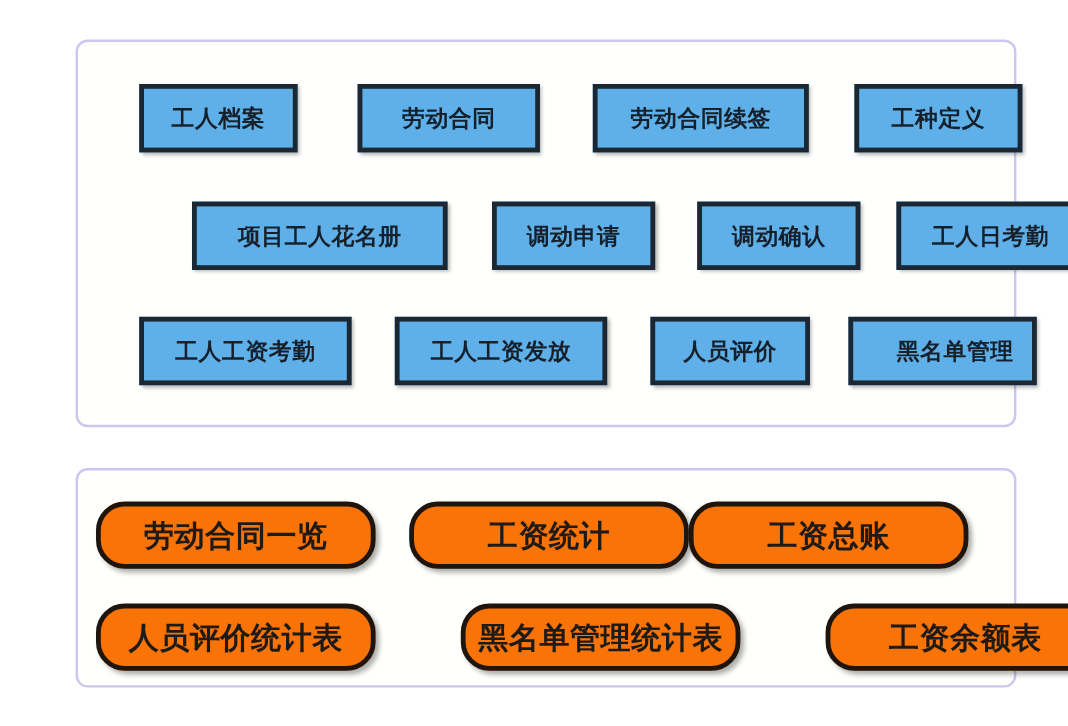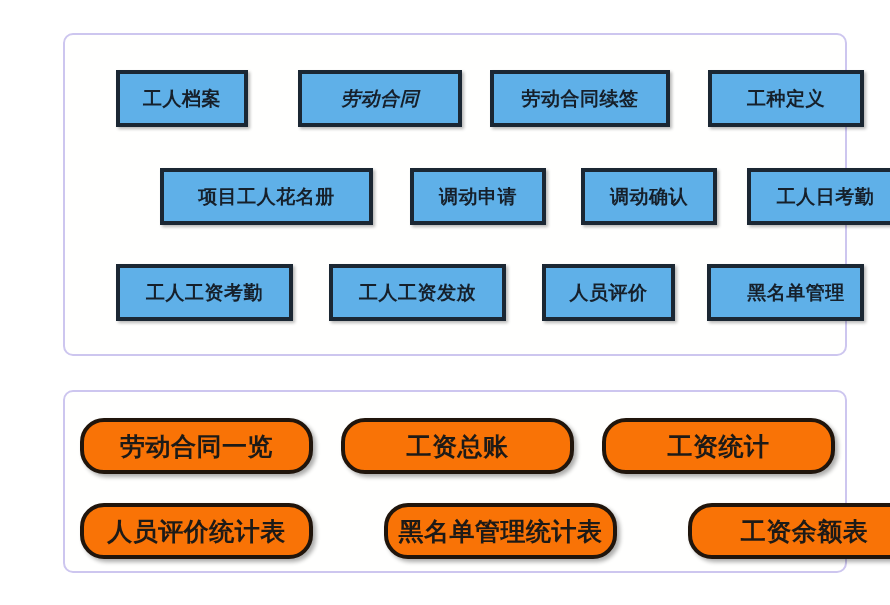--- a/index.html
+++ b/index.html
@@ -86,44 +86,44 @@
   #reports-row-1 { left: 80px; top: 418px; }
   #reports-row-2 { left: 80px; top: 503px; gap: 43px; }
 </style>
 </head>
 <body>
 
 <div class="panel" id="panel-forms"></div>
 
 <div class="row" id="forms-row-1">
   <div class="blue-box" style="width:132px; margin-right:50px;">工人档案</div>
-  <div class="blue-box" style="width:164px; margin-right:28px;font-style:italic;">劳动合同</div>
+  <div class="blue-box" style="width:152px; margin-right:44px;">劳动合同</div>
   <div class="blue-box" style="width:180px; margin-right:38px;">劳动合同续签</div>
-  <div class="blue-box" style="width:156px;">工种定义</div>
+  <div class="blue-box" style="width:140px;">工种定义</div>
 </div>
 
 <div class="row" id="forms-row-2">
   <div class="blue-box" style="width:213px; margin-right:37px;">项目工人花名册</div>
   <div class="blue-box" style="width:136px; margin-right:35px;">调动申请</div>
   <div class="blue-box" style="width:136px; margin-right:30px;">调动确认</div>
   <div class="blue-box" style="width:157px;">工人日考勤</div>
 </div>
 
 <div class="row" id="forms-row-3">
   <div class="blue-box" style="width:177px; margin-right:36px;">工人工资考勤</div>
   <div class="blue-box" style="width:177px; margin-right:36px;">工人工资发放</div>
   <div class="blue-box" style="width:133px; margin-right:32px;">人员评价</div>
   <div class="blue-box" style="width:157px;padding-left:21px;">黑名单管理</div>
 </div>
 
 <div class="panel" id="panel-reports"></div>
 
 <div class="row" id="reports-row-1">
   <div class="orange-pill" style="width:233px; margin-right:28px;">劳动合同一览</div>
+  <div class="orange-pill" style="width:233px;">工资统计</div>
   <div class="orange-pill" style="width:233px; margin-right:28px;">工资总账</div>
-  <div class="orange-pill" style="width:233px;">工资统计</div>
 </div>
 
 <div class="row" id="reports-row-2">
   <div class="orange-pill" style="width:233px; margin-right:28px;">人员评价统计表</div>
   <div class="orange-pill" style="width:233px; margin-right:28px;">黑名单管理统计表</div>
   <div class="orange-pill" style="width:233px;">工资余额表</div>
 </div>
 
 </body></html>

